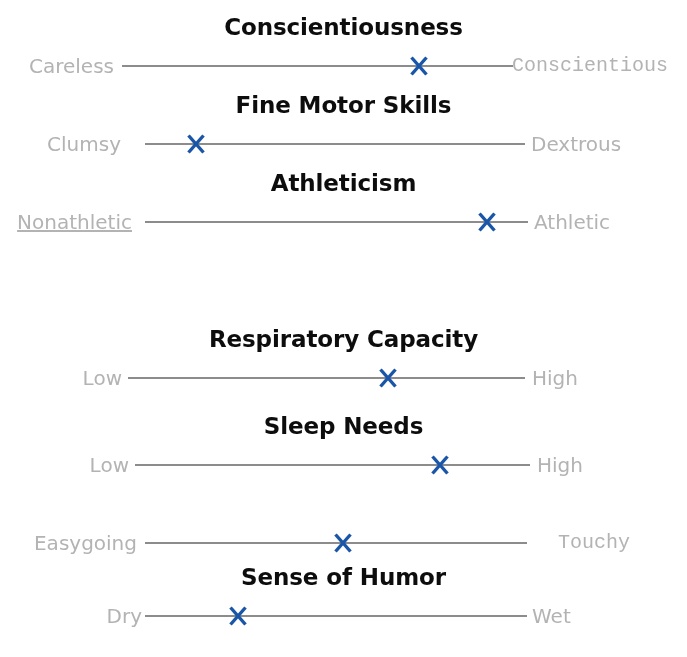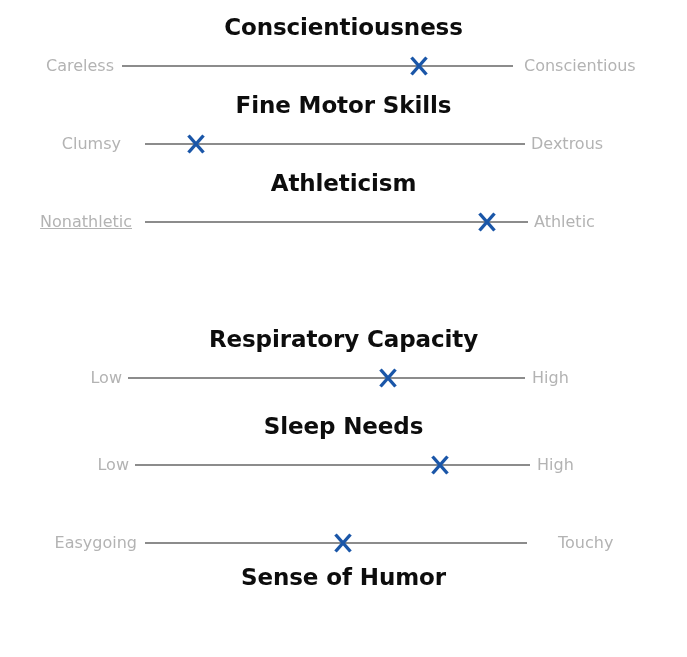--- a/index.html
+++ b/index.html
@@ -41,21 +41,21 @@
   .trait-scale {
     position: absolute;
     top: 30px;
     left: 0;
     width: 687px;
     height: 40px;
   }
   .pole-label {
     position: absolute;
     top: 10px;
-    font-size: 16px;
+    font-size: 20px;
     color: #b3b3b3;
     line-height: 22px;
     white-space: nowrap;
   }
   .pole-left  { text-align: right; }
   .pole-right { text-align: left; }
   .scale-line {
     position: absolute;
     top: 20px;
     height: 2px;
@@ -72,21 +72,21 @@
   .scale-marker svg { display: block; }
 </style>
 </head>
 <body>
 
 <div id="trait-chart">
     <div class="trait-row" style="top: 15px;">
       <div class="trait-title">Conscientiousness</div>
       <div class="trait-scale">
         <div class="pole-label pole-left" style="right: 573px;">Careless</div>
-        <div class="pole-label pole-right" style="left: 524px;">Conscientious</div>
+        <div class="pole-label pole-right" style="left: 512px; font-family: Liberation Mono, monospace;">Conscientious</div>
         <div class="scale-line" style="left: 122px; width: 391px; background: rgb(140, 140, 140);"></div>
         <div class="scale-marker" style="left: 419px;">
           <svg width="30" height="30" viewBox="0 0 30 30">
             <line x1="7.5" y1="6.5" x2="22.5" y2="23.5" stroke="#1a56a8" stroke-width="3.4" stroke-linecap="butt"></line>
             <line x1="22.5" y1="6.5" x2="7.5" y2="23.5" stroke="#1a56a8" stroke-width="3.4" stroke-linecap="butt"></line>
           </svg>
         </div>
       </div>
     </div>
     <div class="trait-row" style="top: 93px;">
@@ -141,26 +141,37 @@
           <svg width="30" height="30" viewBox="0 0 30 30">
             <line x1="7.5" y1="6.5" x2="22.5" y2="23.5" stroke="#1a56a8" stroke-width="3.4" stroke-linecap="butt"></line>
             <line x1="22.5" y1="6.5" x2="7.5" y2="23.5" stroke="#1a56a8" stroke-width="3.4" stroke-linecap="butt"></line>
           </svg>
         </div>
       </div>
     </div>
     <div class="trait-row" style="top: 492px;">
       <div class="trait-scale">
         <div class="pole-label pole-left" style="right: 550px;">Easygoing</div>
-        <div class="pole-label pole-right" style="left: 558px;">Touchy</div>
+        <div class="pole-label pole-right" style="left: 558px; font-family: Liberation Mono, monospace;">Touchy</div>
         <div class="scale-line" style="left: 145px; width: 382px; background: rgb(140, 140, 140);"></div>
         <div class="scale-marker" style="left: 343px;">
           <svg width="30" height="30" viewBox="0 0 30 30">
             <line x1="7.5" y1="6.5" x2="22.5" y2="23.5" stroke="#1a56a8" stroke-width="3.4" stroke-linecap="butt"></line>
             <line x1="22.5" y1="6.5" x2="7.5" y2="23.5" stroke="#1a56a8" stroke-width="3.4" stroke-linecap="butt"></line>
           </svg>
         </div>
       </div>
     </div>
     <div class="trait-row" style="top: 565px;">
       <div class="trait-title">Sense of Humor</div>
+      <div class="trait-scale">
+        <div class="pole-label pole-left" style="right: 545px;">Dry</div>
+        <div class="pole-label pole-right" style="left: 532px;">Wet</div>
+        <div class="scale-line" style="left: 145px; width: 382px; background: rgb(140, 140, 140);"></div>
+        <div class="scale-marker" style="left: 238px;">
+          <svg width="30" height="30" viewBox="0 0 30 30">
+            <line x1="7.5" y1="6.5" x2="22.5" y2="23.5" stroke="#1a56a8" stroke-width="3.4" stroke-linecap="butt"></line>
+            <line x1="22.5" y1="6.5" x2="7.5" y2="23.5" stroke="#1a56a8" stroke-width="3.4" stroke-linecap="butt"></line>
+          </svg>
+        </div>
+      </div>
     </div>
   </div>
 
 </body></html>

